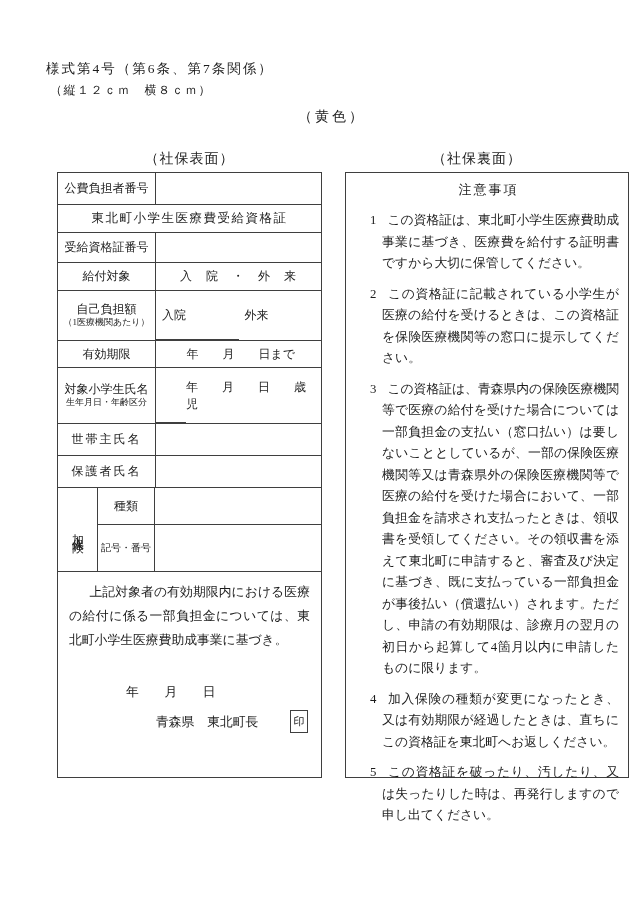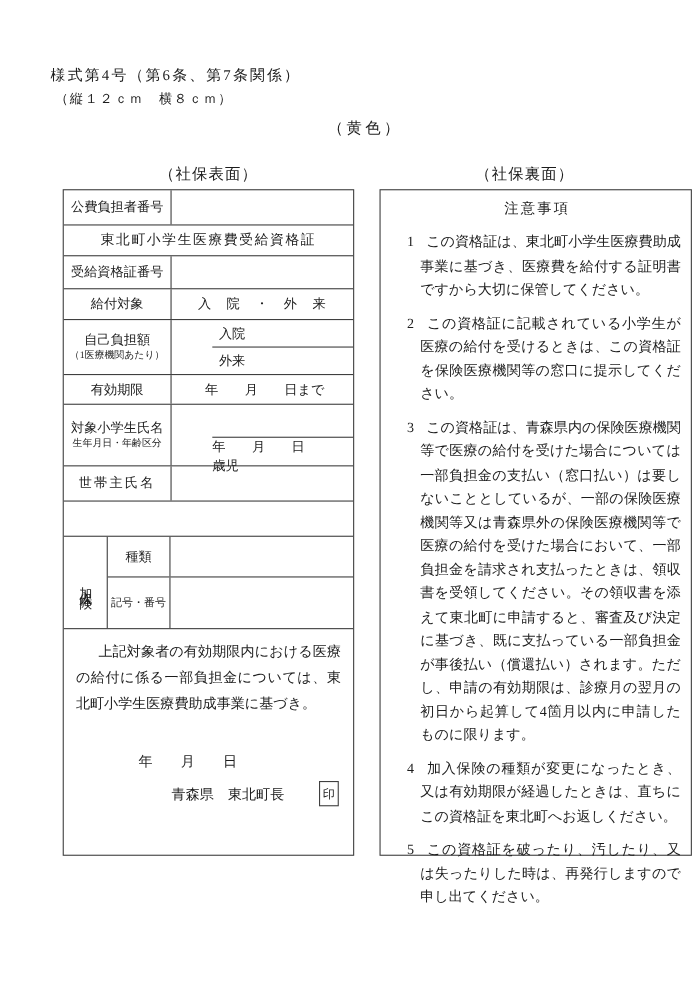--- a/index.html
+++ b/index.html
@@ -38,21 +38,21 @@
   }
   .val { flex: 1; display: flex; align-items: center; box-sizing: border-box; }
   .val.center { justify-content: center; letter-spacing: 1px; }
   .val.right  { justify-content: flex-end; padding-right: 26px; }
 
   .h32 { height: 32px; } .h30 { height: 30px; } .h28 { height: 28px; }
   .h50 { height: 50px; } .h27 { height: 27px; } .h56 { height: 56px; } .h84 { height: 84px; }
 
   .lbl-stack { flex-direction: column; justify-content: center; line-height: 1.25; }
   .sublabel { font-size: 9px; letter-spacing: 0; }
-  .val-stack { flex: 1; display: flex; flex-direction: column; margin-left: 37px; }
+  .val-stack { flex: 1; display: flex; flex-direction: row; }
   .val-sub { display: flex; align-items: center; box-sizing: border-box; padding-left: 6px; }
   .val-sub.divided { border-bottom: 1px solid #3f3f3f; }
   .val-sub.right { justify-content: flex-end; padding-right: 10px; padding-left: 0; }
 
   
   .ins-col1 {
     width: 40px; flex: 0 0 40px; border-right: 1px solid #3f3f3f; box-sizing: border-box;
     display: flex; align-items: center; justify-content: center;
     writing-mode: vertical-rl; letter-spacing: 3px; font-size: 12px;
   }
@@ -158,20 +158,21 @@
         <div class="val-sub right" style="flex:1">年　　月　　日　　歳児</div>
       </div>
     </div>
 
     <div class="c-row h32">
       <div class="lbl" style="letter-spacing:2px">世帯主氏名</div>
       <div class="val"></div>
     </div>
 
     <div class="c-row h32">
+      <div class="lbl" style="letter-spacing:2px">保護者氏名</div>
       <div class="val"></div>
     </div>
 
     <div class="c-row h84">
       <div class="ins-col1">加入保険</div>
       <div class="ins-right">
         <div class="ins-row top">
           <div class="ins-lbl">種類</div>
           <div class="ins-val"></div>
         </div>

